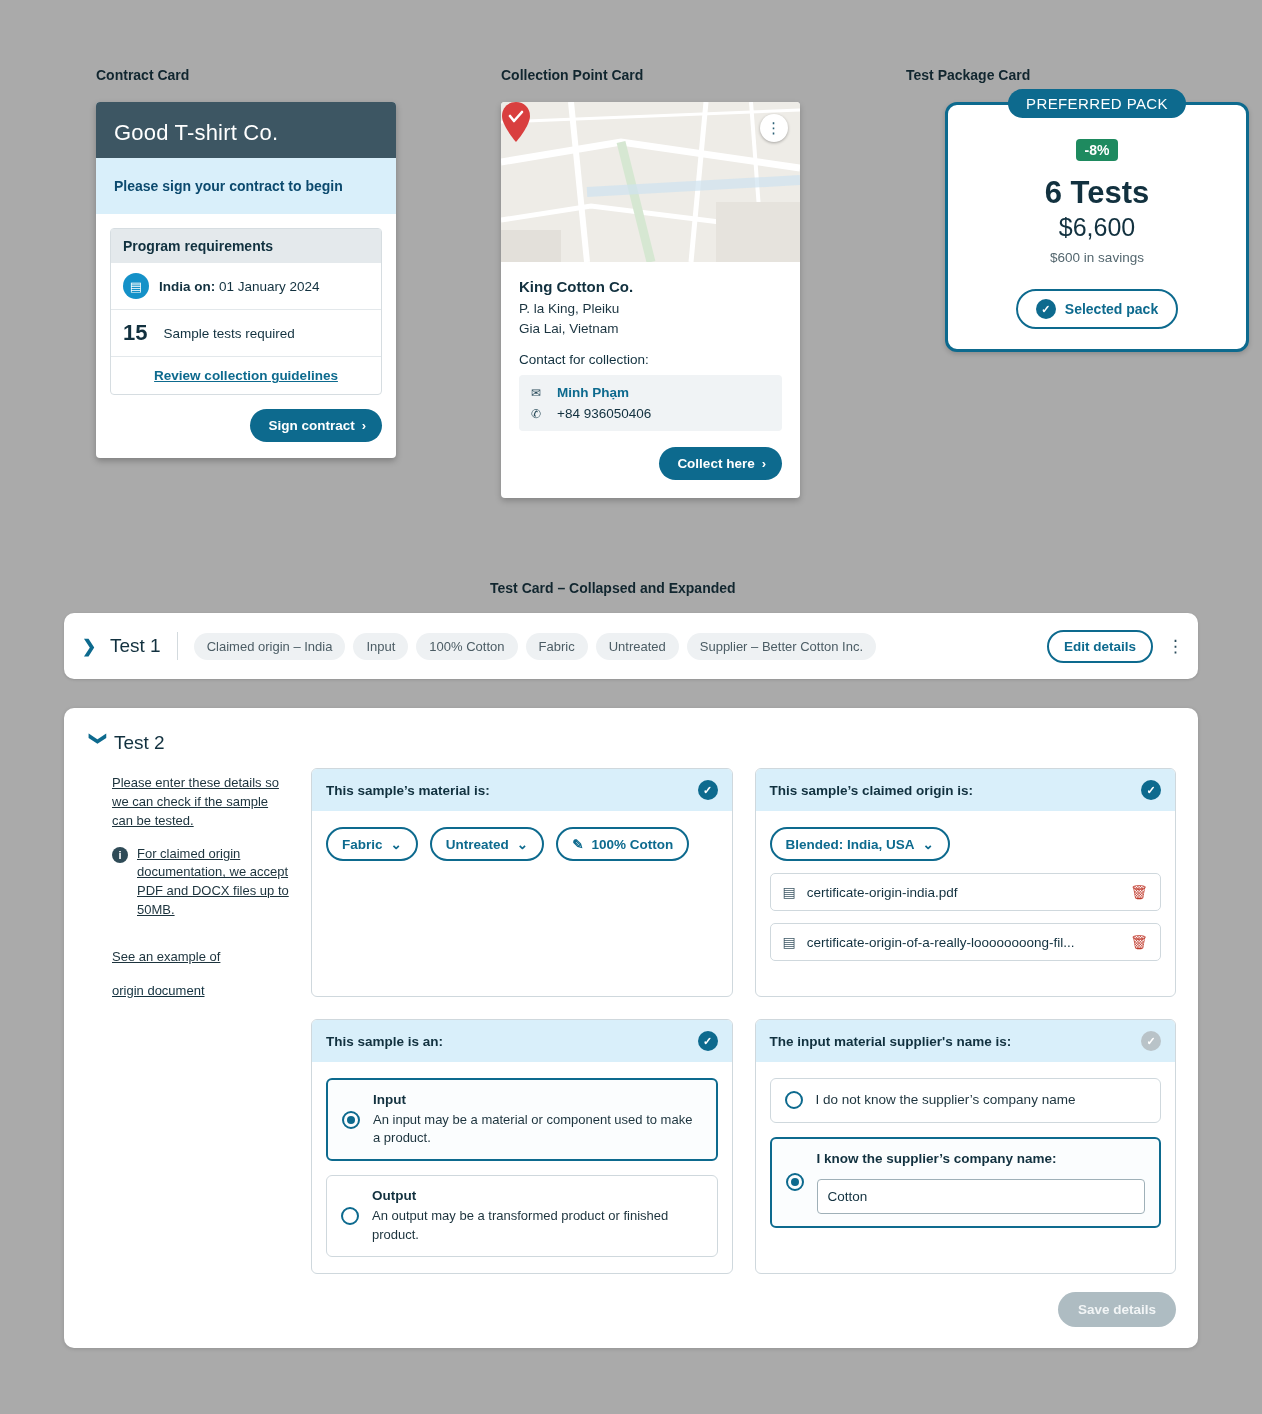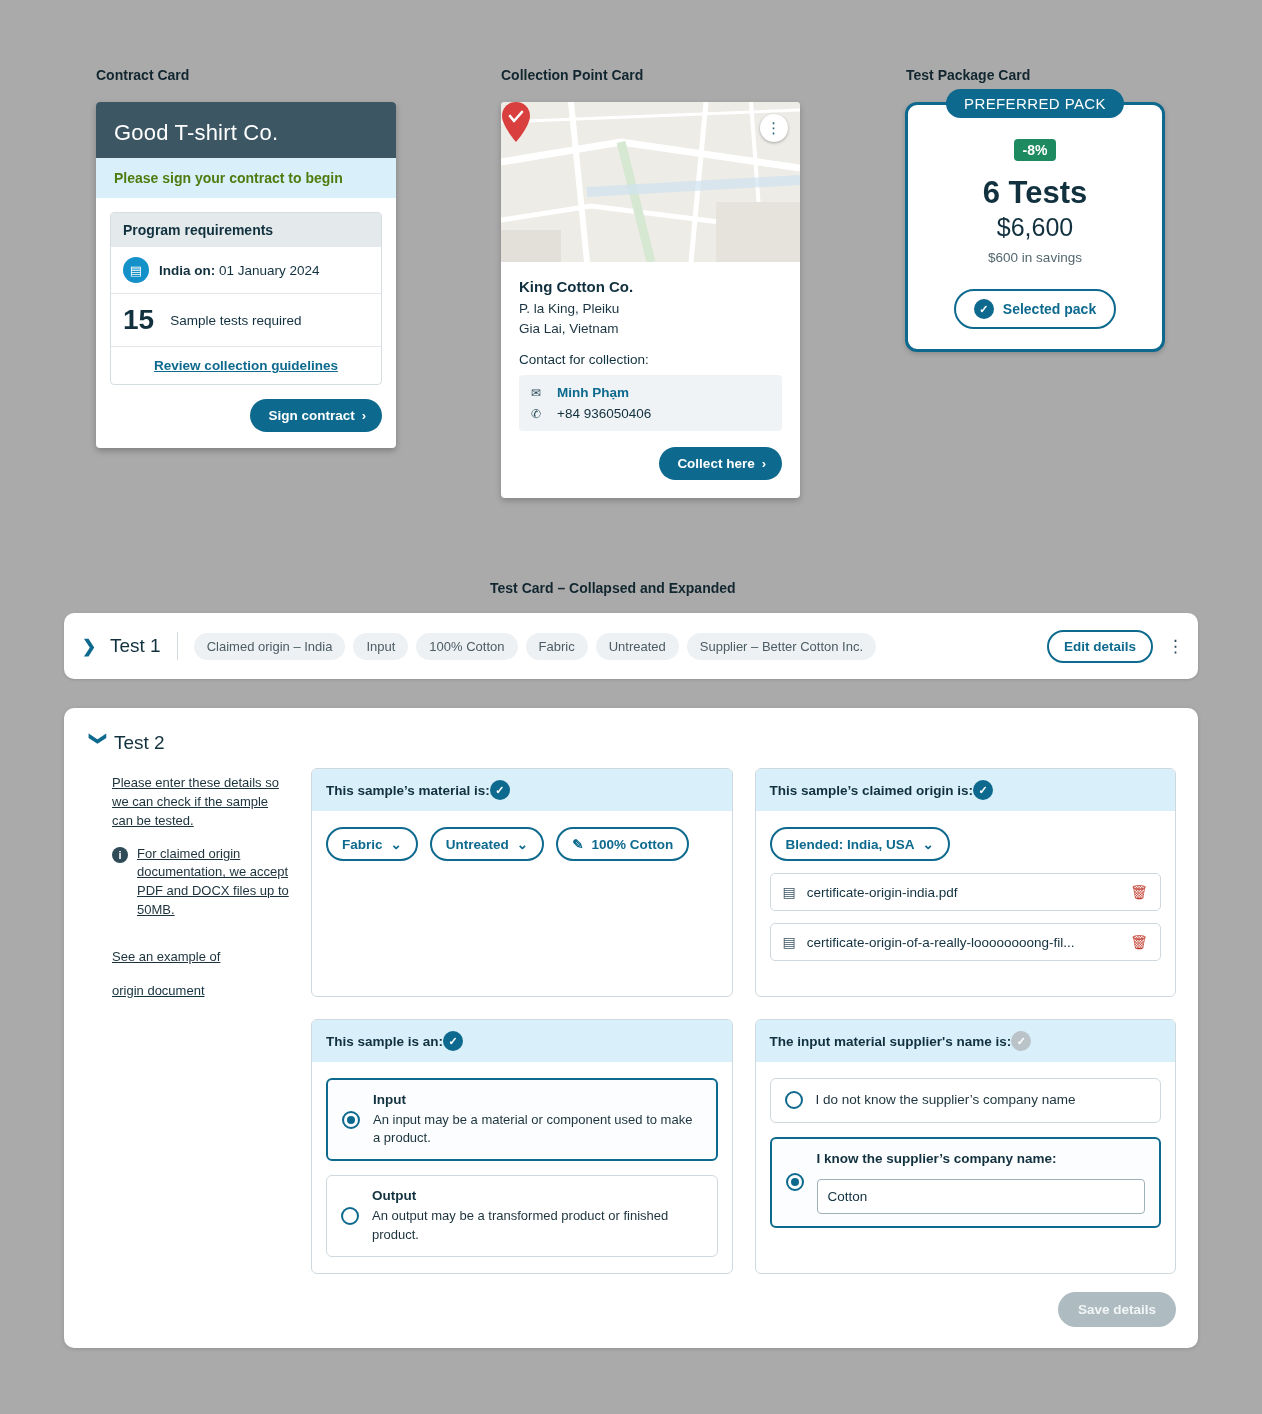--- a/index.html
+++ b/index.html
@@ -26,41 +26,41 @@
     border-radius:4px; overflow:hidden;
     box-shadow:0 3px 6px rgba(0,0,0,.25);
     background:#ffffff;
   }
   .contract-header {
     background:#3d5663; color:#ffffff;
     padding:18px 18px 12px 18px;
     font-size:22px; font-weight:500; letter-spacing:.2px;
   }
   .contract-subbar {
-    background:#d9effa; color:#4d7c0f;
-    padding:12px 18px; font-size:14px; font-weight:bold;
+    background:#d9effa; color:#0c4a6e;
+    padding:20px 18px; font-size:14px; font-weight:bold;
   }
   .contract-body { padding:14px 14px 16px 14px; }
   .req-box { border:1px solid #d6dde1; border-radius:4px; }
   .req-title {
     background:#e4e9ec; padding:9px 12px;
     font-size:14px; font-weight:bold; color:#11313f;
   }
   .req-row {
     display:flex; align-items:center; gap:10px;
     padding:10px 12px; border-bottom:1px solid #e3e8eb;
     font-size:13.5px;
   }
   .req-row:last-child { border-bottom:none; }
   .cal-icon {
     width:26px;height:26px;border-radius:50%;background:#1491c8;
     display:flex;align-items:center;justify-content:center;color:#fff;font-size:13px;
     flex:0 0 auto;
   }
-  .req-num { font-size:28px; font-weight:bold; margin-right:6px; }
+  .req-num { font-size:22px; font-weight:bold; margin-right:6px; }
   .req-link {
     display:block; text-align:center; padding:11px 12px;
     color:#0d6a8e; font-size:13.5px; font-weight:bold;
   }
   .sign-row { display:flex; justify-content:flex-end; margin-top:14px; }
   .btn-primary {
     background:#0d6a8e; color:#fff; border:none;
     border-radius:20px; padding:9px 16px 9px 18px;
     font-size:13.5px; font-weight:bold; cursor:pointer;
     display:inline-flex; align-items:center; gap:7px;
@@ -96,21 +96,21 @@
   .contact-box {
     background:#f0f3f5; border-radius:4px; padding:10px 12px;
   }
   .contact-line { display:flex; align-items:center; gap:10px; font-size:13.5px; margin-bottom:6px; }
   .contact-line:last-child { margin-bottom:0; }
   .contact-line .ic { color:#2b4d5c; font-size:12px; width:16px; }
   .contact-name { color:#0d6a8e; font-weight:bold; text-decoration:none; }
   .coll-btn-row { display:flex; justify-content:flex-end; margin-top:16px; }
 
   
-  .pack-wrap { position:absolute; left:905px; top:102px; width:260px; }
+  .pack-wrap { position:absolute; left:945px; top:102px; width:304px; }
   .pack-card {
     border:3px solid #0d6a8e; border-radius:12px; background:#fff;
     padding:34px 18px 20px 18px; text-align:center; position:relative;
     box-shadow:0 2px 5px rgba(0,0,0,.18);
   }
   .pack-ribbon {
     position:absolute; left:50%; top:-16px; transform:translateX(-50%);
     background:#0d6a8e; color:#fff; border-radius:16px;
     padding:6px 18px; font-size:15px; font-weight:500; white-space:nowrap;
     letter-spacing:.4px;
@@ -171,21 +171,21 @@
     flex:0 0 auto; margin-top:2px;
   }
   .ulink { color:#12313f; text-decoration:underline; }
 
   .panel-cols { flex:1; display:grid; grid-template-columns:1fr 1fr; gap:22px; }
   .panel {
     border:1px solid #cfd8dd; border-radius:6px; overflow:hidden; background:#fff;
   }
   .panel-head {
     background:#d9effa; padding:11px 14px; font-size:13.5px; font-weight:bold;
-    display:flex; align-items:center; color:#11313f;
+    display:flex; align-items:center; justify-content:space-between; color:#11313f;
   }
   .hdr-check {
     width:20px;height:20px;border-radius:50%;background:#0d6a8e;color:#fff;
     display:flex;align-items:center;justify-content:center;font-size:11px;
   }
   .hdr-check.grey { background:#b9c3c8; }
   .panel-body { padding:16px 14px; }
   .panel-body.h1 { height:185px; }
   .panel-body.h2 { min-height:185px; }
 

